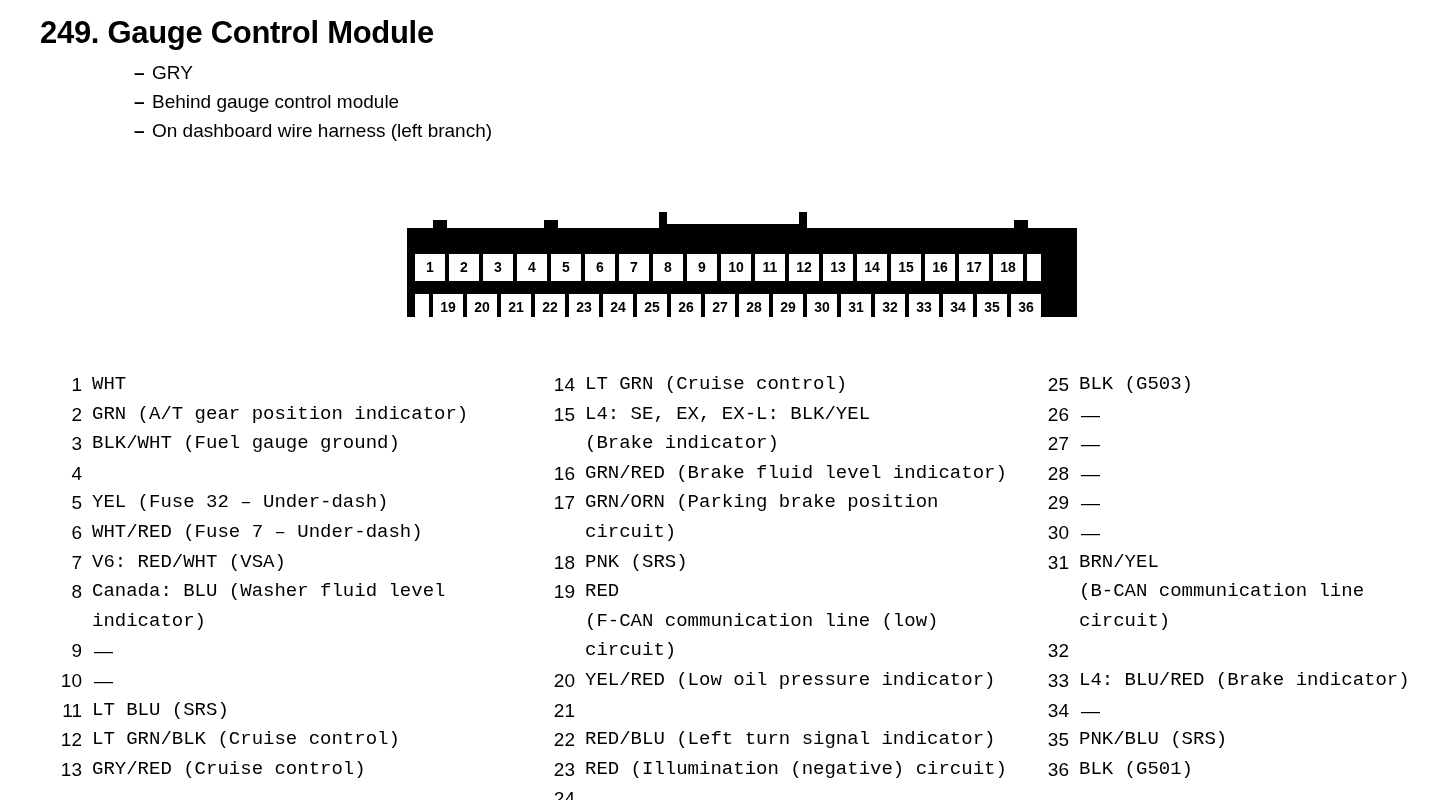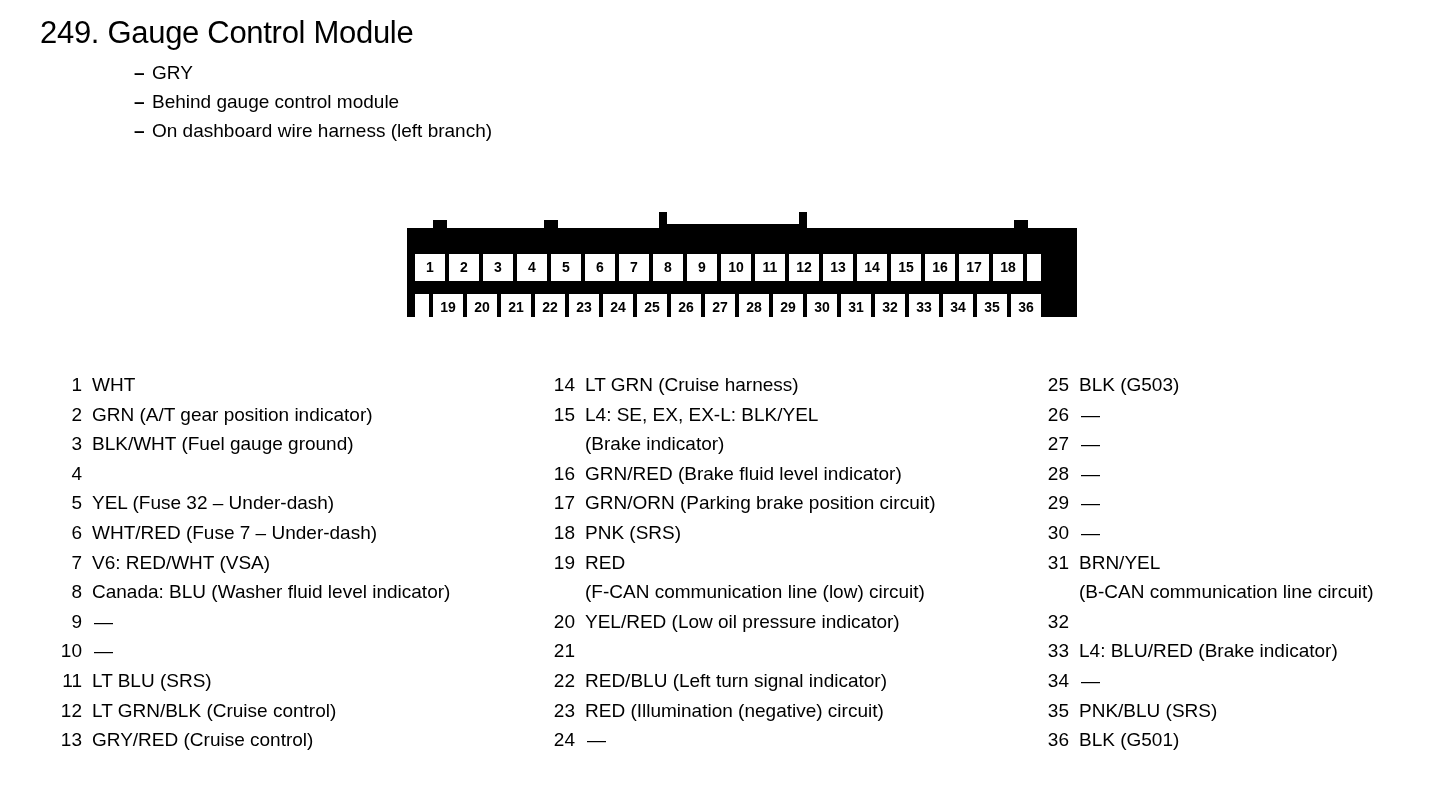--- a/index.html
+++ b/index.html
@@ -18,21 +18,21 @@
 
   
   #header-block {
     position: absolute;
     left: 40px;
     top: 14px;
     width: 1200px;
   }
   #page-title {
     font-size: 31px;
-    font-weight: normal;
+    font-weight: bold;
     letter-spacing: -0.3px;
     line-height: 38px;
     white-space: pre;
   }
   #subtitle-list {
     margin-top: 6px;
     margin-left: 94px;
   }
   .subtitle-row {
     font-size: 19px;
@@ -140,20 +140,21 @@
   }
   #legend-col-1 .legend-num { width: 26px; }
   #legend-col-2 .legend-num { width: 29px; }
   #legend-col-3 .legend-num { width: 29px; }
 
   .legend-text {
     font-size: 19px;
     line-height: 29.6px;
     padding-left: 10px;
     white-space: pre-wrap;
+    font-family: Liberation Mono, monospace;
   }
   .legend-text .cont {
     display: block;
   }
   .legend-dash {
     font-size: 19px;
     line-height: 29.6px;
     padding-left: 12px;
   }
 </style>
@@ -276,21 +277,21 @@
       <span class="legend-text"><span>LT GRN/BLK (Cruise control)</span></span>
     </div>
     <div class="legend-entry">
       <span class="legend-num">13</span>
       <span class="legend-text"><span>GRY/RED (Cruise control)</span></span>
     </div>
   </div>
 <div class="legend-col" id="legend-col-2">
     <div class="legend-entry">
       <span class="legend-num">14</span>
-      <span class="legend-text"><span>LT GRN (Cruise harness)</span></span>
+      <span class="legend-text"><span>LT GRN (Cruise control)</span></span>
     </div>
     <div class="legend-entry">
       <span class="legend-num">15</span>
       <span class="legend-text"><span>L4: SE, EX, EX-L: BLK/YEL</span><span class="cont">(Brake indicator)</span></span>
     </div>
     <div class="legend-entry">
       <span class="legend-num">16</span>
       <span class="legend-text"><span>GRN/RED (Brake fluid level indicator)</span></span>
     </div>
     <div class="legend-entry">

